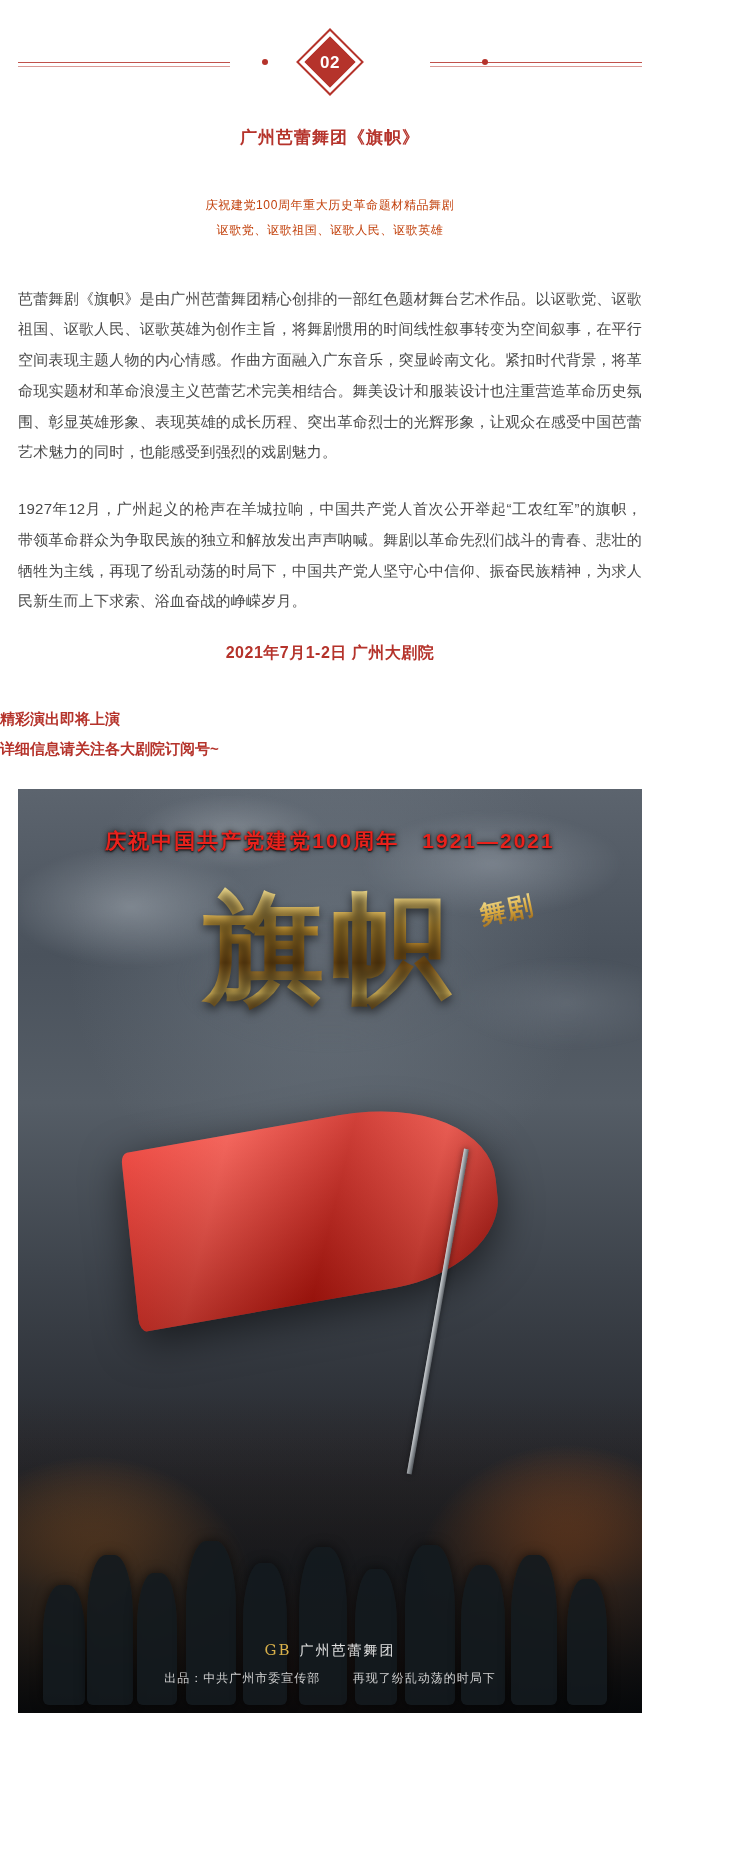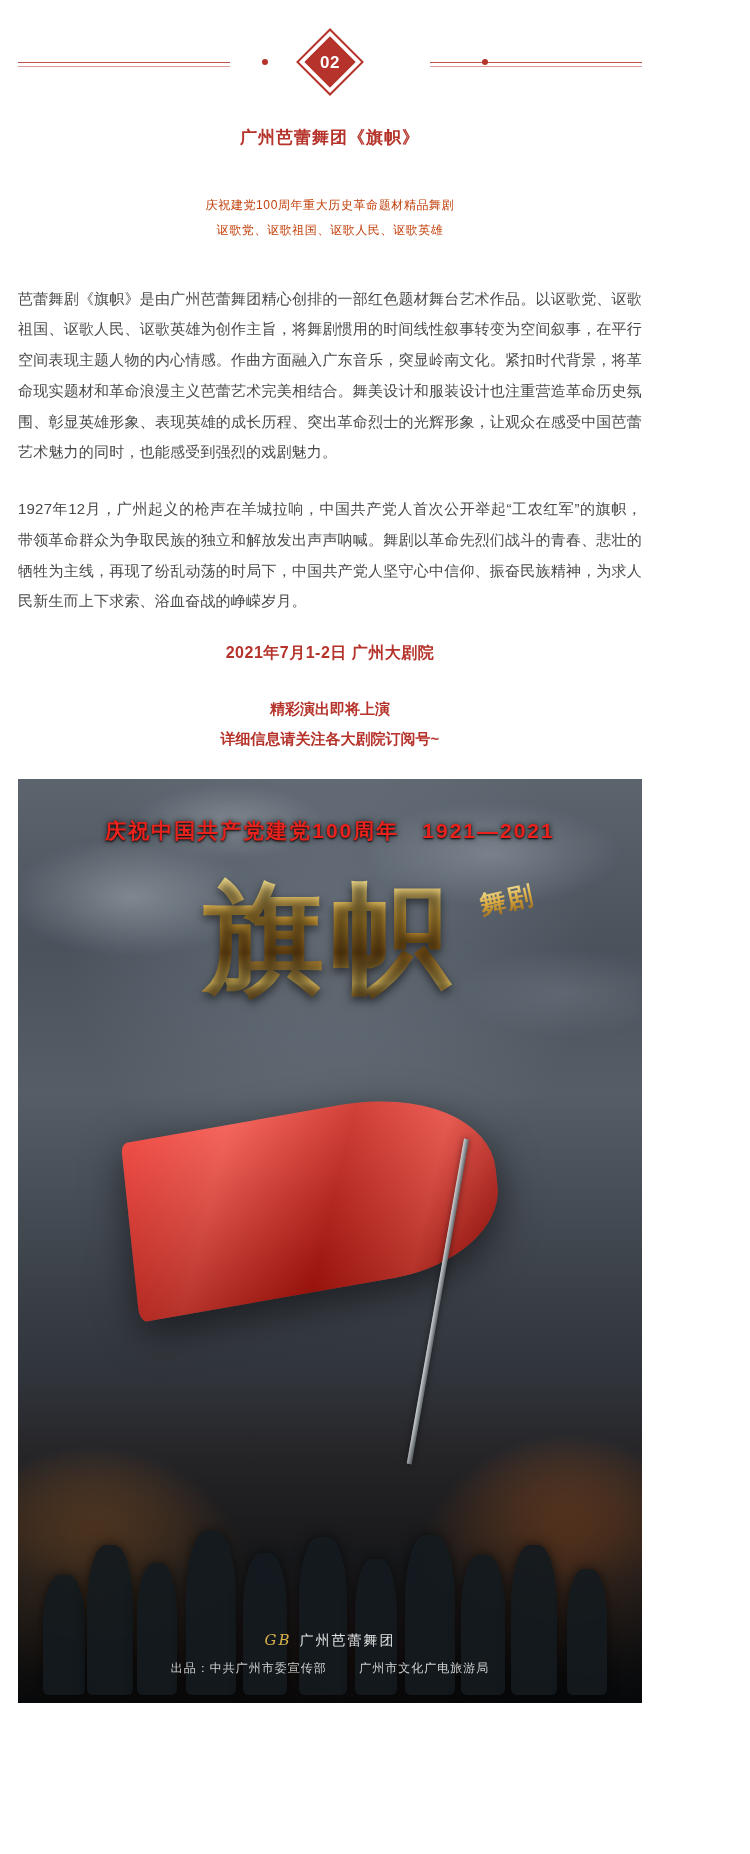--- a/index.html
+++ b/index.html
@@ -116,26 +116,25 @@
   
   .date-line {
     text-align: center;
     color: #b5332b;
     font-size: 16px;
     font-weight: bold;
     letter-spacing: .5px;
     margin: 6px 0 0 0;
   }
   .notice {
-    text-align: center;
     color: #b5332b;
     font-size: 15px;
     font-weight: bold;
     line-height: 2.0;
-    margin: 30px 0 0 0;
+    margin: 40px 0 0 0;
   }
   .notice .ln { display: block; }
 
   
   .poster {
     position: relative;
     margin: 25px 18px 28px 18px;
     height: 924px;
     overflow: hidden;
     background: #1b2026;
@@ -259,21 +258,20 @@
     letter-spacing: 2px;
     color: #e2e2e2;
     margin-bottom: 10px;
   }
   .poster-troupe .logo-mark {
     display: inline-block;
     color: #d8b04a;
     font-size: 15px;
     margin-right: 8px;
     font-family: "DejaVu Serif", "Liberation Serif", serif;
-    font-style: italic;
   }
   .poster-credits {
     font-size: 12px;
     color: #d0d0d0;
     letter-spacing: 1px;
   }
   .poster-credits span { margin: 0 14px; }
 </style>
 </head>
 <body>
@@ -338,18 +336,18 @@
     <div class="poster-top-text">庆祝中国共产党建党100周年　1921—2021</div>
     <div class="poster-qizhi">旗帜</div>
     <div class="poster-wuju">舞剧</div>
 
     <div class="poster-footer">
       <div class="poster-troupe">
         <span class="logo-mark">GB</span><span>广州芭蕾舞团</span>
       </div>
       <div class="poster-credits">
         <span>出品：中共广州市委宣传部</span>
-        <span>广州市文化广电旅游局</span>
+        <span>再现了纷乱动荡的时局下</span>
       </div>
     </div>
   </div>
 
 </div>
 
 </body></html>

